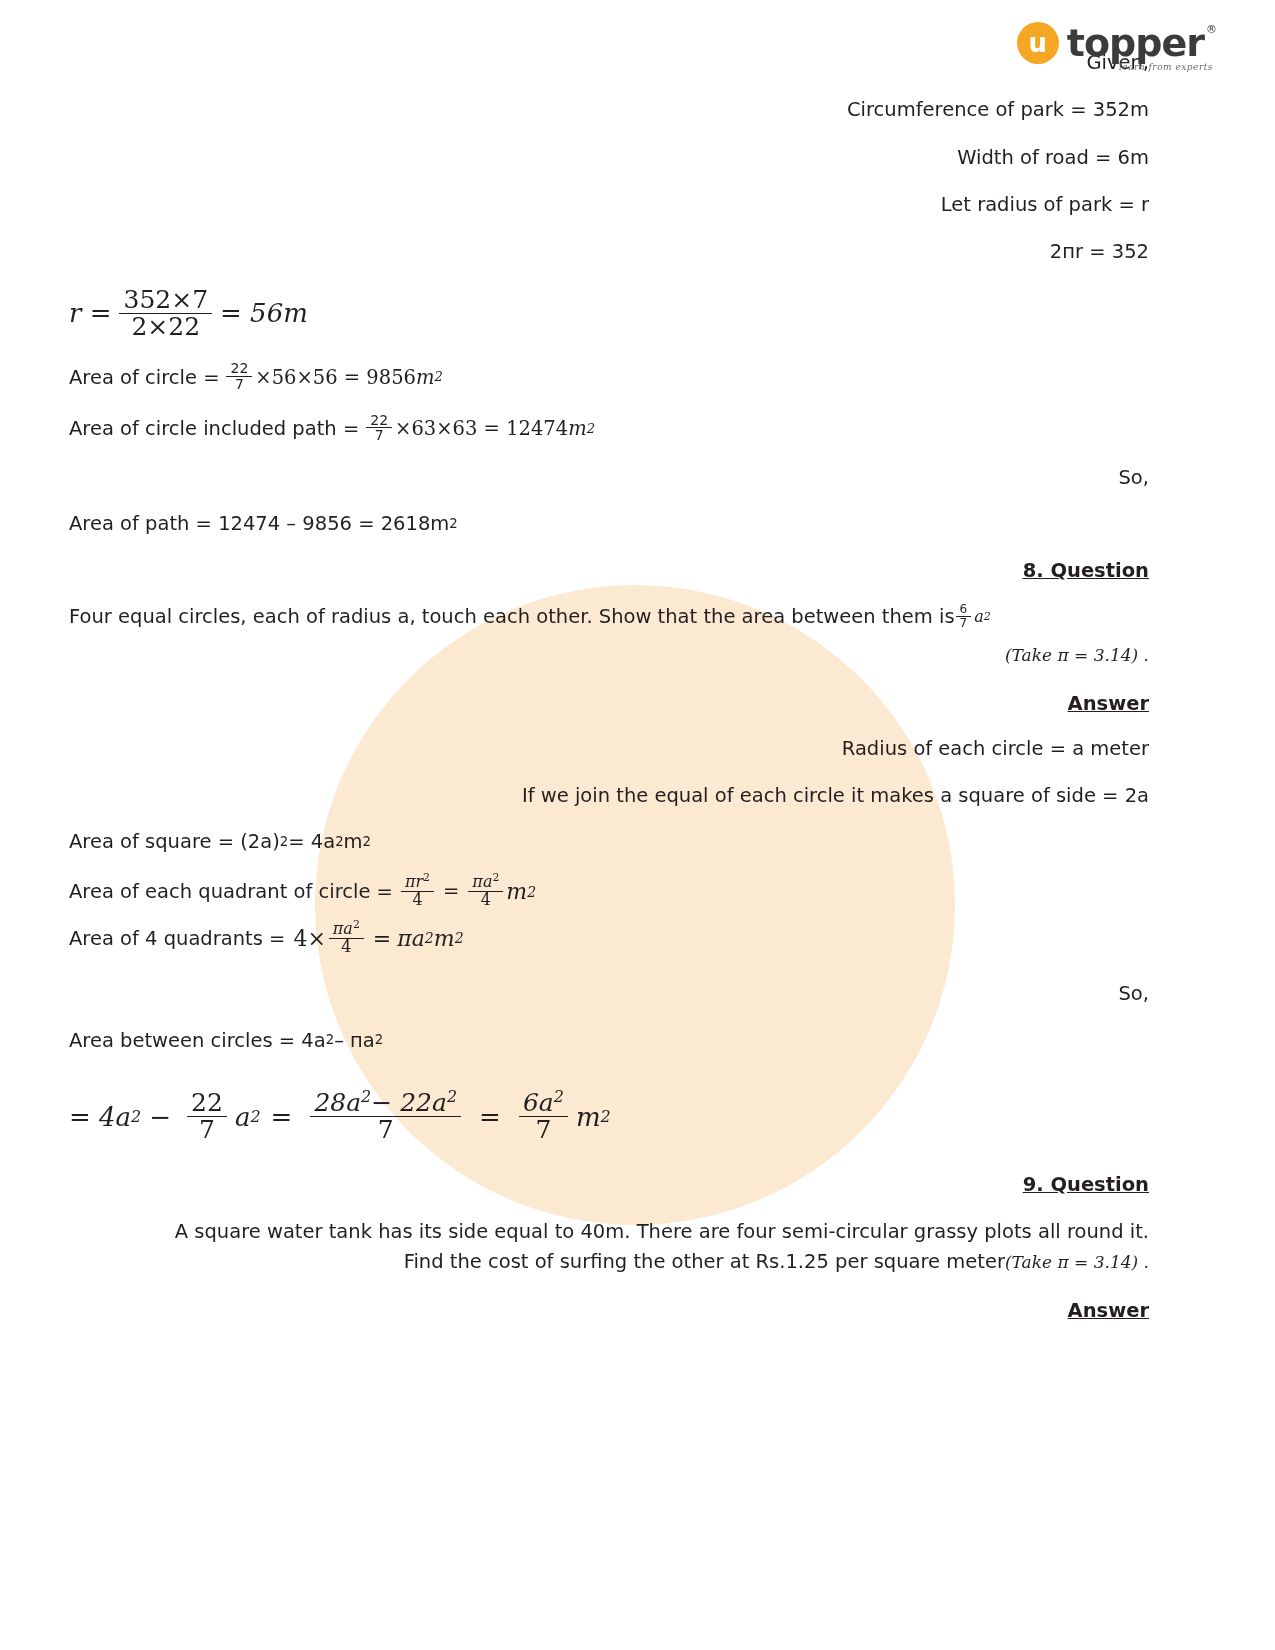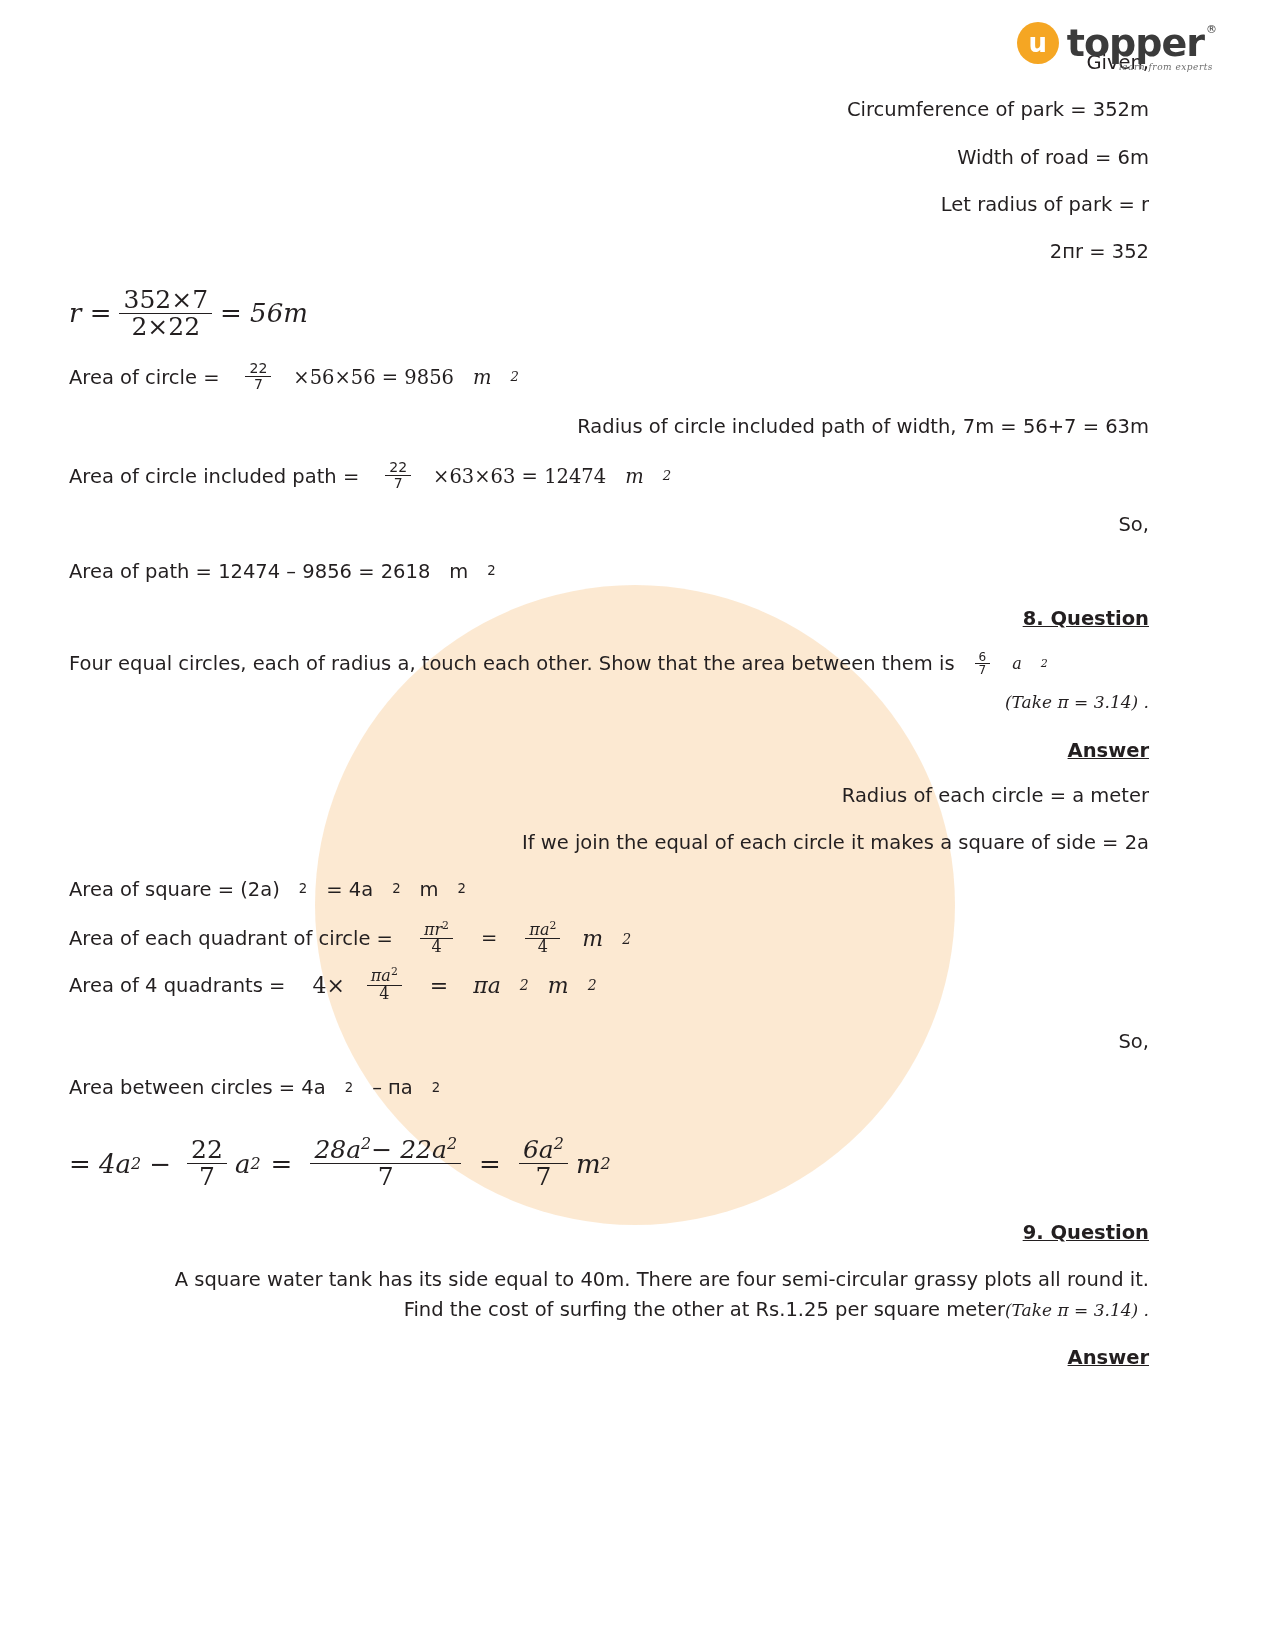--- a/index.html
+++ b/index.html
@@ -160,21 +160,20 @@
   }
   .bigrow .it { font-style: italic; }
   .bigrow .frac { font-size: 25px; margin: 0 8px; }
 
   .eqrow {
     display: flex;
     align-items: center;
     font-size: 19.5px;
     margin-bottom: 21px;
     white-space: nowrap;
-    gap: 19px;
   }
   .eqrow .serif { font-family: "DejaVu Serif", serif; }
   .eqrow .it { font-family: "DejaVu Serif", serif; font-style: italic; }
 
   .q-text {
     font-size: 19.5px;
     line-height: 1.55;
     margin-bottom: 21px;
   }
   .note {
@@ -223,21 +222,20 @@
     <span>Area of circle =</span>
     <span class="frac small" style="margin-left:7px;">
       <span class="num">22</span>
       <span class="den">7</span>
     </span>
     <span class="serif">×56×56 = 9856</span>
     <span class="it">m</span>
     <sup class="it">2</sup>
   </div>
 
-  <div class="line">Radius of circle included path of width, 7m = 56+7 = 63m</div>
 
   <div class="eqrow">
     <span>Area of circle included path =</span>
     <span class="frac small" style="margin-left:7px;">
       <span class="num">22</span>
       <span class="den">7</span>
     </span>
     <span class="serif">×63×63 =  12474</span>
     <span class="it">m</span>
     <sup class="it">2</sup>

